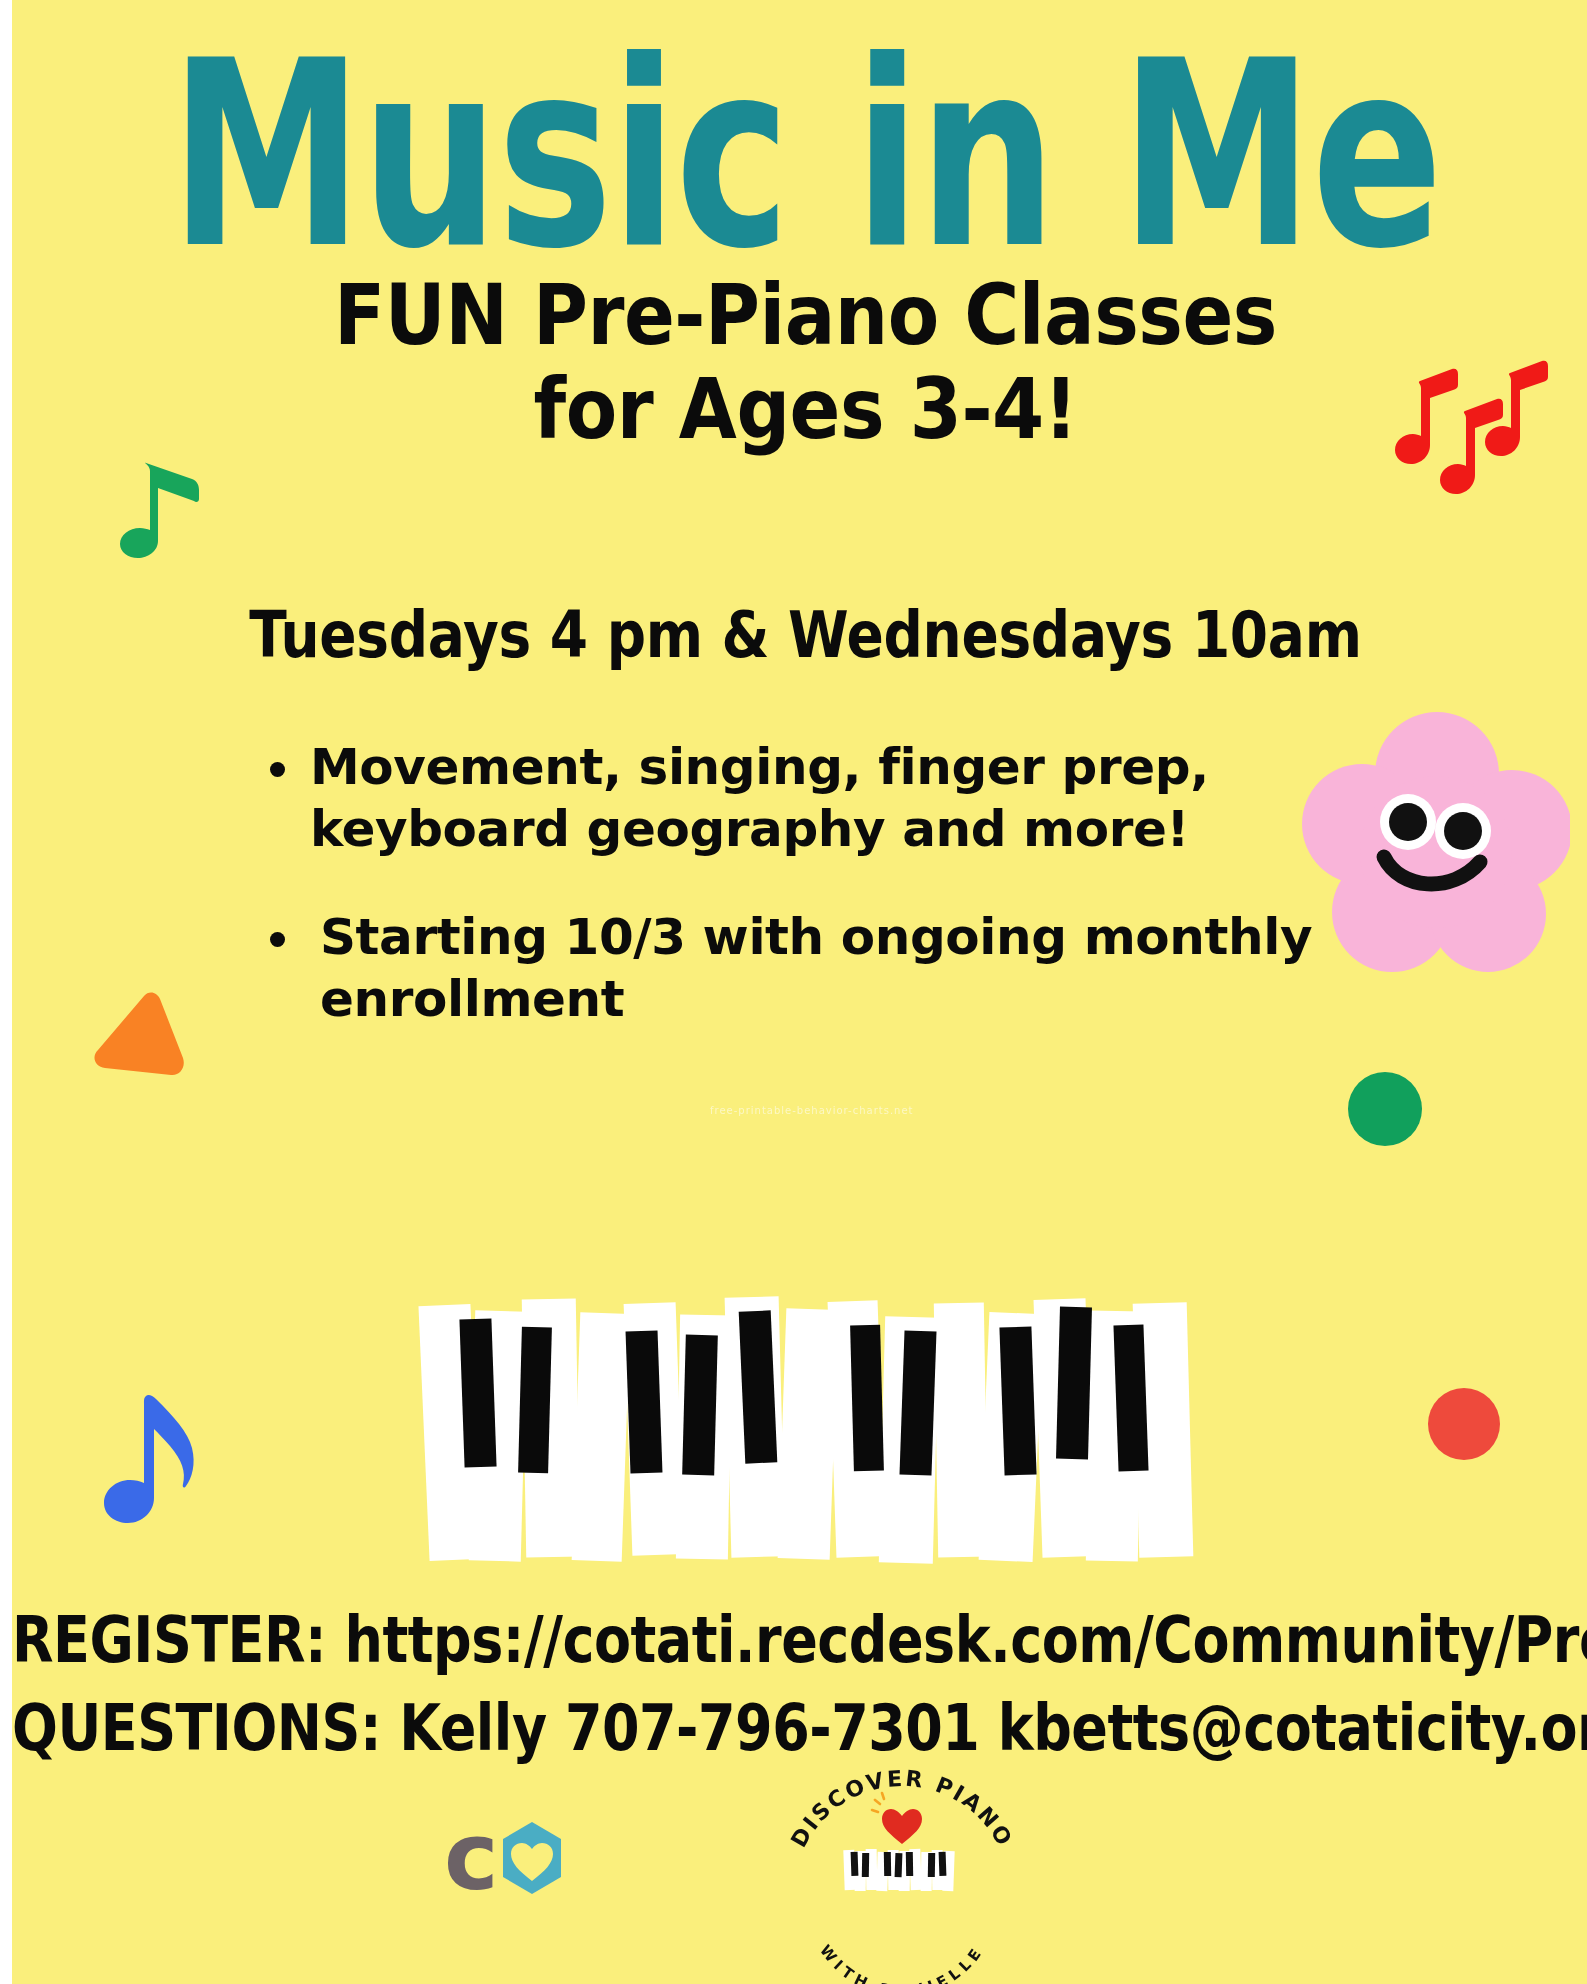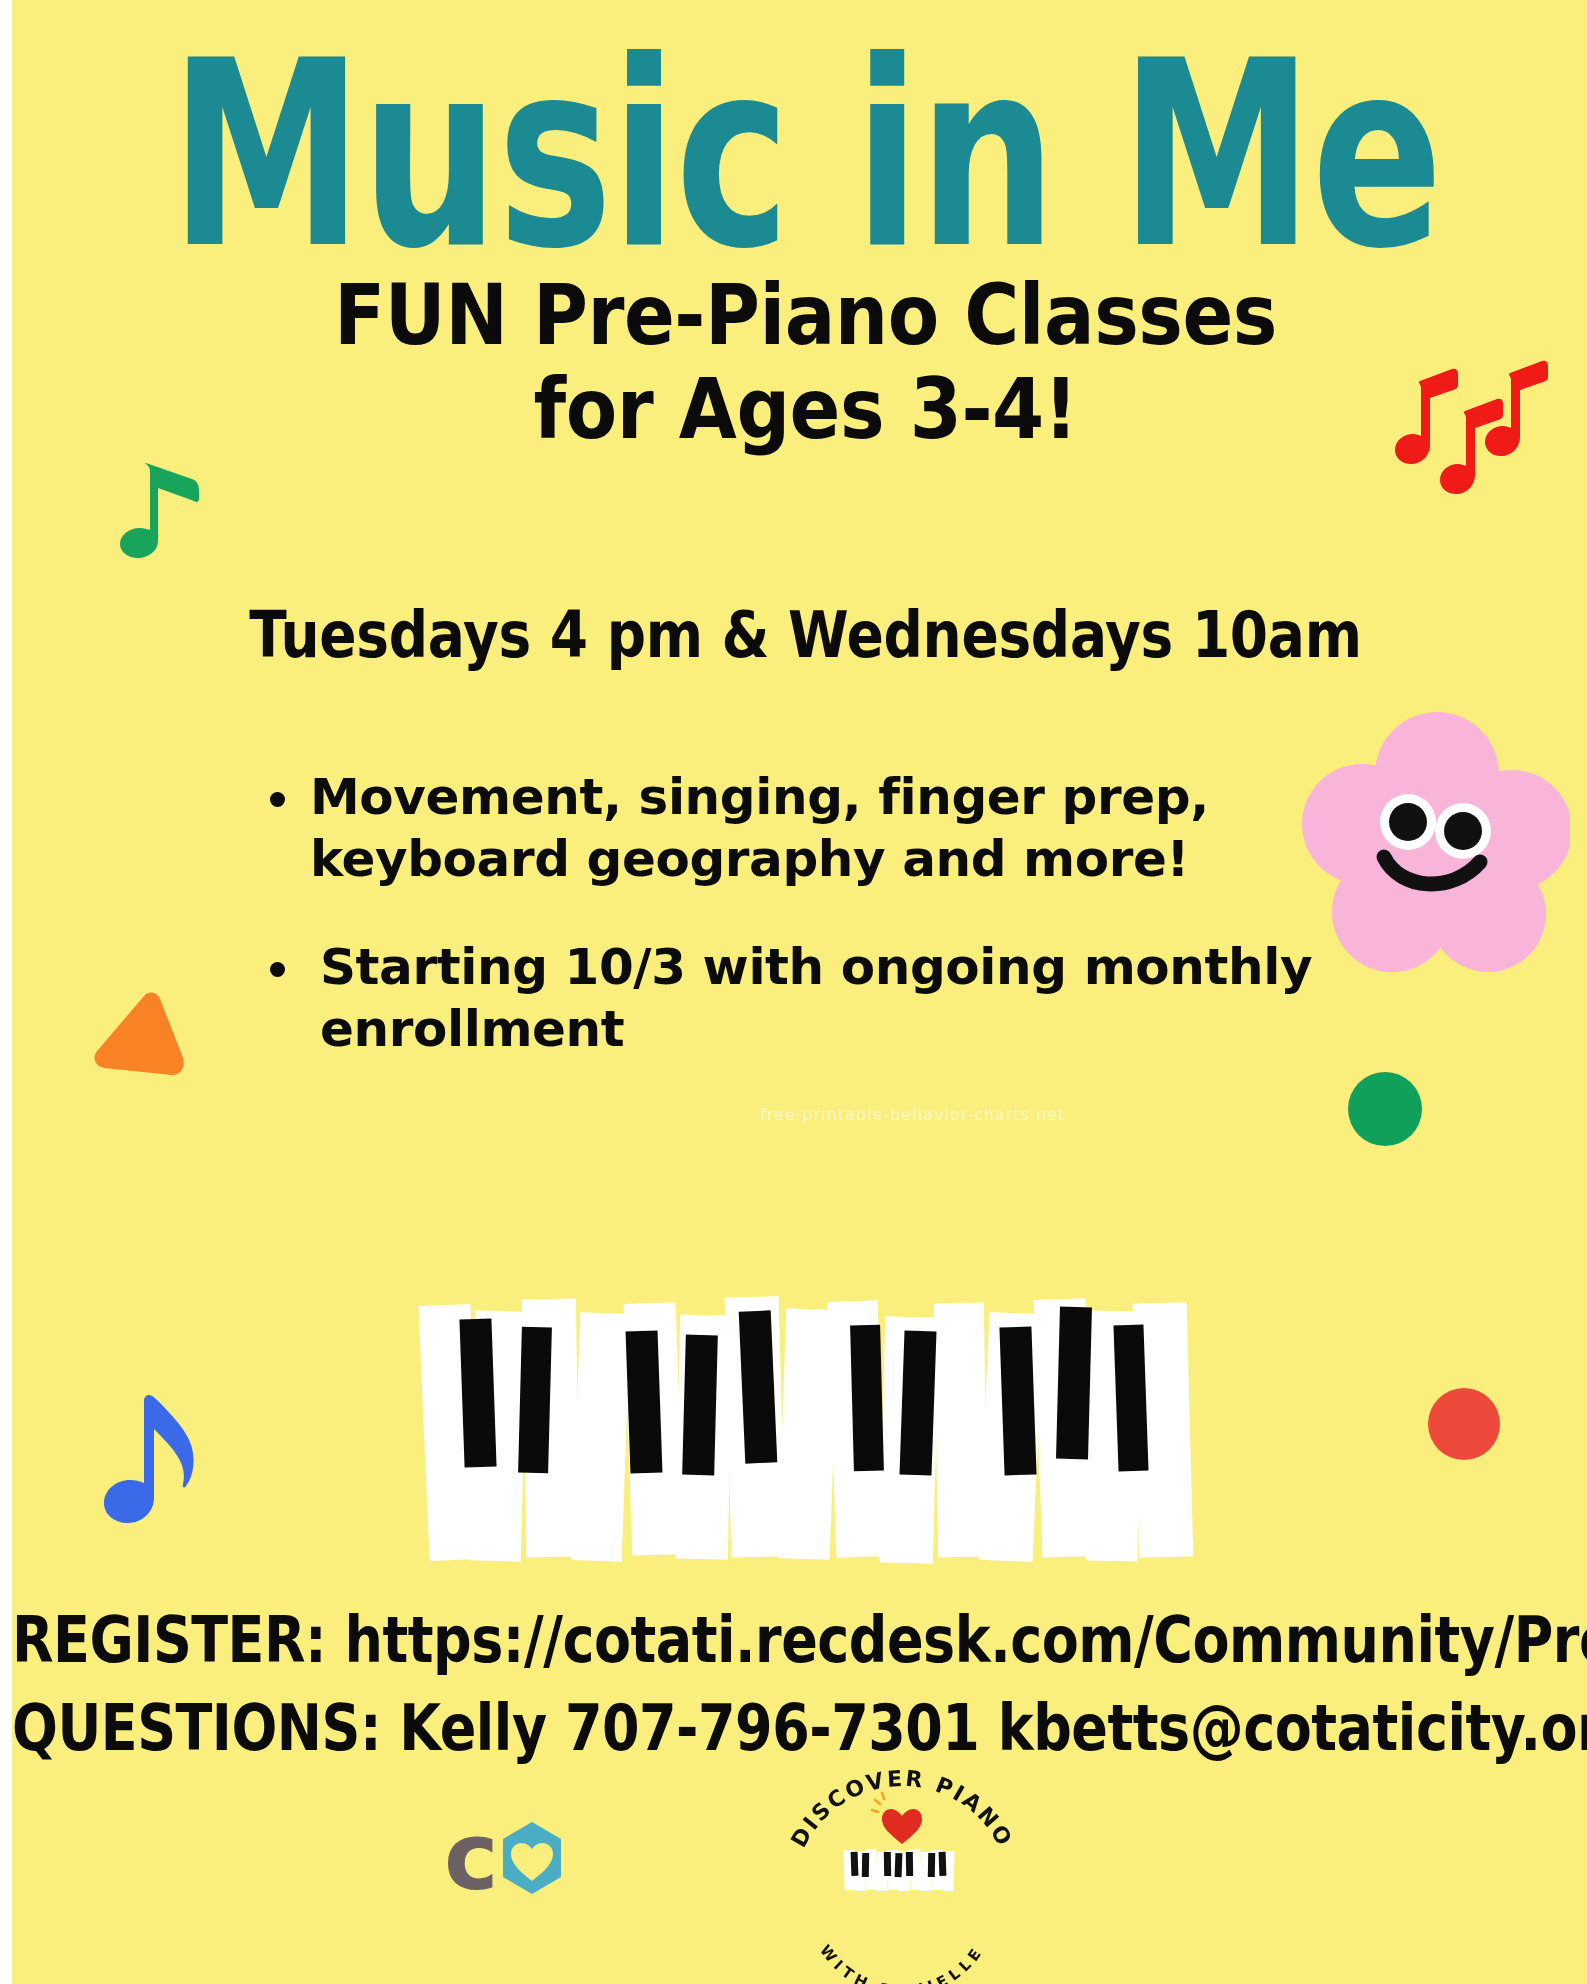--- a/index.html
+++ b/index.html
@@ -66,21 +66,21 @@
     font-size: 55px;
     letter-spacing: -0.3px;
     transform: scaleY(1.15);
     transform-origin: top center;
     white-space: nowrap;
   }
 
   
   .bullets {
     position: absolute;
-    top: 766px;
+    top: 736px;
     left: 250px;
     width: 1070px;
     color: #0b0b0b;
   }
   .bullet {
     position: relative;
     padding-left: 48px;
     margin-bottom: 46px;
     font-family: "DejaVu Sans", sans-serif;
     font-weight: bold;
@@ -179,24 +179,24 @@
   .note-blue  { left: 78px; top: 1390px; }
   .flower     { left: 1288px; top: 712px; }
   .tri-orange { left: 72px; top: 988px; }
   .dot-green  { left: 1336px; top: 1072px; width: 74px; height: 74px;
                 border-radius: 50%; background: #11A05C; }
   .dot-red    { left: 1416px; top: 1388px; width: 72px; height: 72px;
                 border-radius: 50%; background: #EE4A3C; }
 
   .wm {
     position: absolute;
-    left: 748px;
+    left: 698px;
     top: 1105px;
     font-family: "DejaVu Sans", sans-serif;
-    font-size: 16px;
+    font-size: 10px;
     color: rgba(255,255,255,0.55);
     letter-spacing: 1px;
     white-space: nowrap;
   }
 </style>
 </head>
 <body>
 
 <div id="poster">
 

